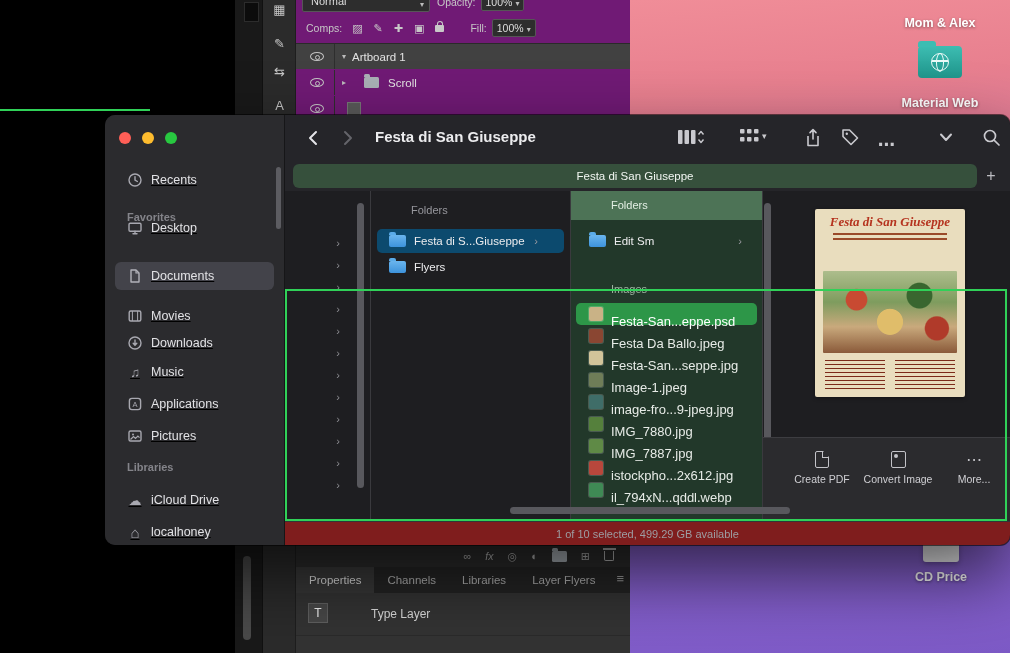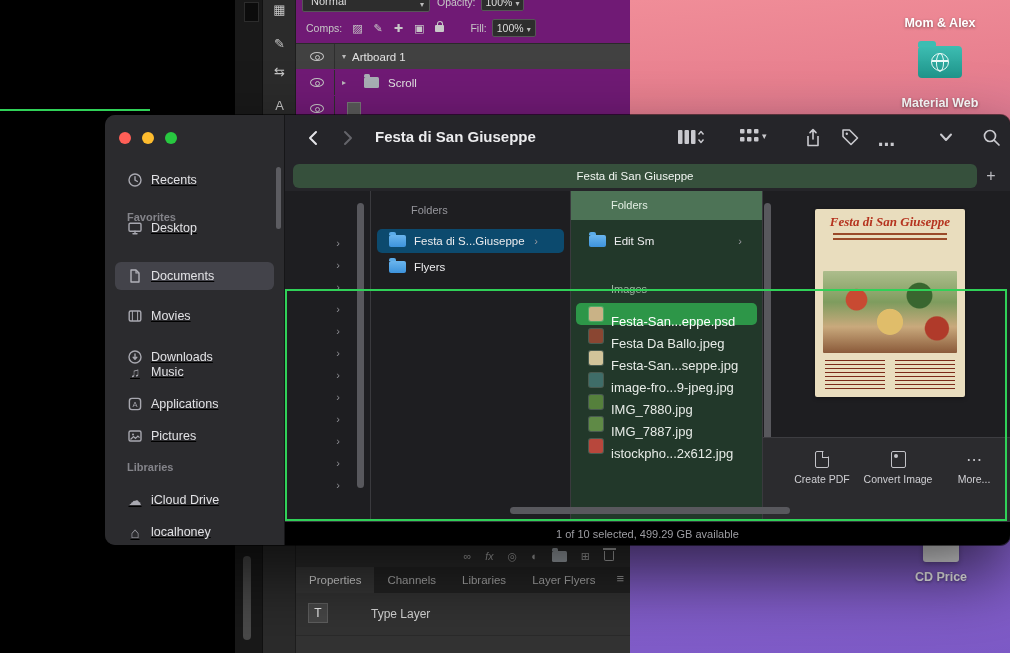--- a/index.html
+++ b/index.html
@@ -128,21 +128,21 @@
   .actionbar{position:absolute;left:0;right:0;top:246px;bottom:0;background:#2b2b2e;border-top:1px solid #3d3d41;}
   .action{position:absolute;top:10px;width:70px;text-align:center;color:#cfcfd3;}
   .action .aicon{height:22px;display:flex;align-items:center;justify-content:center;color:#c3c3c8;font-size:16px;}
   .alabel{font-size:10.5px;line-height:1.3;margin-top:3px;}
   .docicon{width:14px;height:17px;border:1.5px solid #c3c3c8;border-radius:2px;position:relative;}
   .docicon::after{content:'';position:absolute;right:-1px;top:-1px;border-style:solid;border-width:0 6px 6px 0;border-color:transparent #2b2b2e transparent transparent;box-shadow:-1px 1px 0 #c3c3c8;}
   .imgicon{width:15px;height:17px;border:1.5px solid #c3c3c8;border-radius:2px;position:relative;}
   .imgicon::before{content:'';position:absolute;left:2.5px;top:2.5px;width:4px;height:4px;border-radius:50%;background:#c3c3c8;}
   .hscroll{position:absolute;left:225px;top:316px;width:280px;height:7px;background:#58585d;border-radius:4px;}
 
-  .statusbar{height:24px;flex:0 0 24px;background:#000000;border-top:1px solid #343438;
+  .statusbar{height:24px;flex:0 0 24px;background:#7f1d1d;border-top:1px solid #343438;
     display:flex;align-items:center;justify-content:center;color:#9d9da2;font-size:11px;}
 
   
   .drop-rect{position:absolute;left:285px;top:289px;width:722px;height:232px;border:2px solid #30d158;z-index:40;pointer-events:none;}
   .green-seg{position:absolute;left:0;top:109px;width:150px;height:2px;background:#30d158;z-index:40;pointer-events:none;}
 </style>
 </head>
 <body>
 
 <div class="screen">
@@ -278,21 +278,21 @@
       </div>
       <div class="sb-row" style="top:187px;">
         <span class="sb-ic">
             <svg width="16" height="16" viewBox="0 0 16 16">
               <rect x="2.2" y="3" width="11.6" height="10" rx="1.5" fill="none" stroke="#a8a8b0" stroke-width="1.4"></rect>
               <path d="M5.4 3v10M10.6 3v10" stroke="#a8a8b0" stroke-width="1"></path>
             </svg>
           </span>
         <span class="sb-label">Movies</span>
       </div>
-      <div class="sb-row" style="top:228px;">
+      <div class="sb-row" style="top:214px;">
         <span class="sb-ic">
             <svg width="16" height="16" viewBox="0 0 16 16">
               <circle cx="8" cy="8" r="6" fill="none" stroke="#a8a8b0" stroke-width="1.4"></circle>
               <path d="M8 5v5M6.2 8.3L8 10.2l1.8-1.9" fill="none" stroke="#a8a8b0" stroke-width="1.4" stroke-linecap="round" stroke-linejoin="round"></path>
             </svg>
           </span>
         <span class="sb-label">Downloads</span>
       </div>
       <div class="sb-row" style="top:243px;">
         <span class="sb-ic">♫</span>
@@ -446,34 +446,42 @@
             </div>
             <div class="c2row">
               <span class="thumb" style="background-color: rgb(138, 70, 50);"></span>
               <span class="c2label">Festa Da Ballo.jpeg</span>
             </div>
             <div class="c2row">
               <span class="thumb" style="background-color: rgb(210, 196, 154);"></span>
               <span class="c2label">Festa-San...seppe.jpg</span>
             </div>
             <div class="c2row">
+              <span class="thumb" style="background-color: rgb(111, 125, 88);"></span>
+              <span class="c2label">Image-1.jpeg</span>
+            </div>
+            <div class="c2row">
               <span class="thumb" style="background-color: rgb(63, 109, 104);"></span>
               <span class="c2label">image-fro...9-jpeg.jpg</span>
             </div>
             <div class="c2row">
               <span class="thumb" style="background-color: rgb(85, 128, 60);"></span>
               <span class="c2label">IMG_7880.jpg</span>
             </div>
             <div class="c2row">
               <span class="thumb" style="background-color: rgb(95, 138, 70);"></span>
               <span class="c2label">IMG_7887.jpg</span>
             </div>
             <div class="c2row">
               <span class="thumb" style="background-color: rgb(184, 71, 60);"></span>
               <span class="c2label">istockpho...2x612.jpg</span>
+            </div>
+            <div class="c2row">
+              <span class="thumb" style="background-color: rgb(63, 138, 85);"></span>
+              <span class="c2label">il_794xN...qddl.webp</span>
             </div>
           </div>
         </div>
         <div class="vdiv" style="left:477px;"></div>
         <div class="colscroll" style="left:479px;top:12px;height:270px;"></div>
 
         <div class="col3">
           <div class="poster">
             <div class="poster-title">Festa di San Giuseppe</div>
             <div class="poster-sub"></div>

